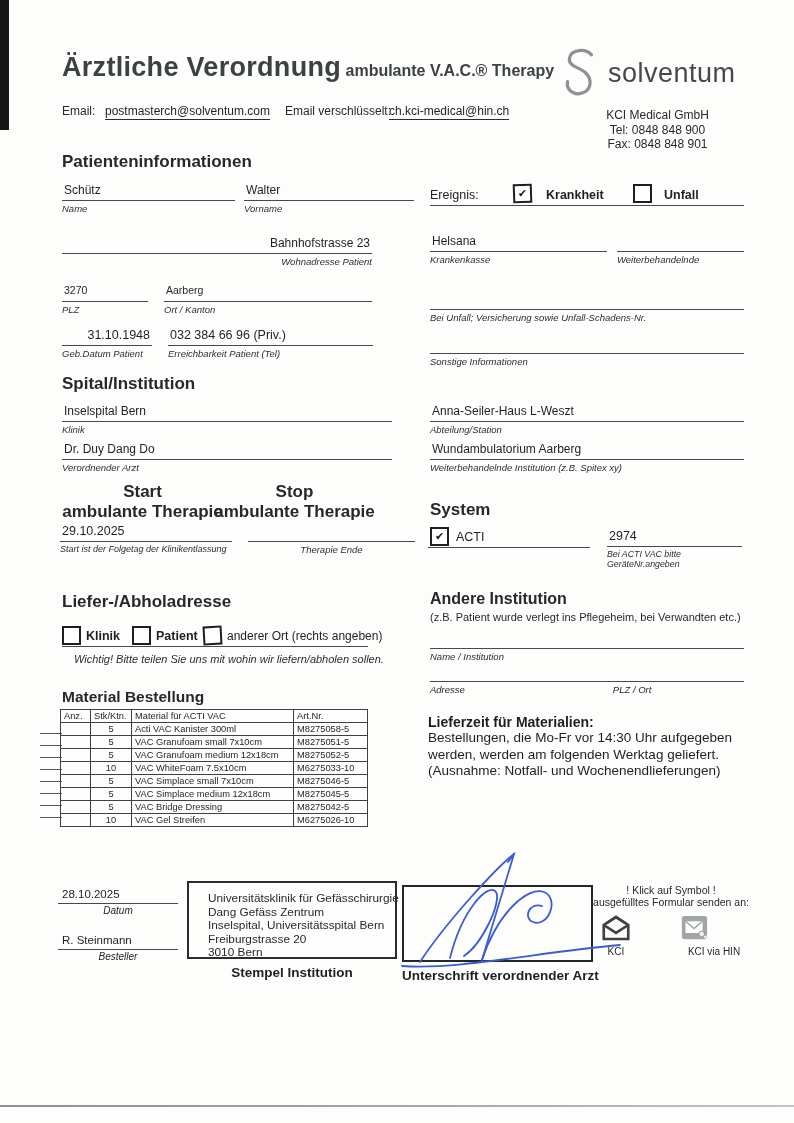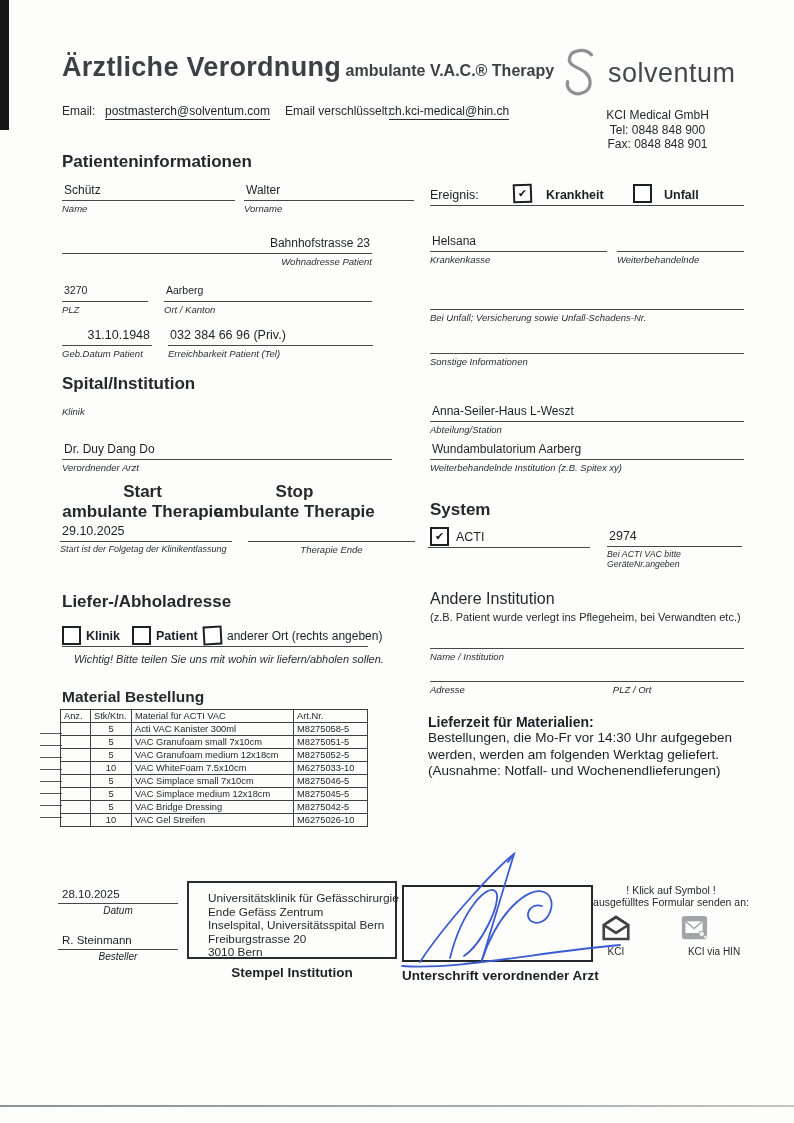--- a/index.html
+++ b/index.html
@@ -122,20 +122,21 @@
     <div class="lab">Erreichbarkeit Patient (Tel)</div>
   </div>
   <div class="abs field" style="left:430px;top:336px;width:314px;">
     <div class="val"></div>
     <div class="lab">Sonstige Informationen</div>
   </div>
 
   <div class="abs h-sec" style="left:62px;top:374px;">Spital/Institution</div>
 
   <div class="abs field" style="left:62px;top:404px;width:330px;">
+    <div class="val">Inselspital Bern</div>
     <div class="lab">Klinik</div>
   </div>
   <div class="abs field" style="left:430px;top:404px;width:314px;">
     <div class="val">Anna-Seiler-Haus L-Weszt</div>
     <div class="lab">Abteilung/Station</div>
   </div>
   <div class="abs field" style="left:62px;top:442px;width:330px;">
     <div class="val">Dr. Duy Dang Do</div>
     <div class="lab">Verordnender Arzt</div>
   </div>
@@ -174,21 +175,21 @@
   <div class="abs h-sec" style="left:62px;top:592px;">Liefer-/Abholadresse</div>
   <span class="abs cb" style="left:62px;top:626px;"></span>
   <span class="abs cb-lab" style="left:86px;top:629px;">Klinik</span>
   <span class="abs cb" style="left:132px;top:626px;"></span>
   <span class="abs cb-lab" style="left:156px;top:629px;">Patient</span>
   <span class="abs cb" style="left:203px;top:626px;transform:rotate(-3deg);"></span>
   <span class="abs cb-lab" style="left:227px;top:629px;font-weight:normal;font-size:12px;">anderer Ort  (rechts angeben)</span>
   <div class="abs rule" style="left:62px;top:631px;width:306px;height:15px;border-bottom-width:1.6px;"></div>
   <div class="abs it" style="left:74px;top:653px;font-size:11px;color:#2a2d30;">Wichtig! Bitte teilen Sie uns mit wohin wir liefern/abholen sollen.</div>
 
-  <div class="abs" style="left:430px;top:590px;font-weight:normal;font-size:16px;color:#26292c;">Andere Institution</div>
+  <div class="abs" style="left:430px;top:590px;font-weight:bold;font-size:16px;color:#26292c;">Andere Institution</div>
   <div class="abs" style="left:430px;top:611px;font-size:11px;color:#26292c;">(z.B. Patient wurde verlegt ins Pflegeheim, bei Verwandten etc.)</div>
   <div class="abs field" style="left:430px;top:631px;width:314px;">
     <div class="val"></div>
     <div class="lab">Name / Institution</div>
   </div>
   <div class="abs" style="left:430px;top:668px;width:314px;">
     <div class="rule" style="height:13px;"></div>
     <div style="display:flex;padding-top:1.5px;">
       <span class="lab" style="font-size:9.5px;font-style:italic;">Adresse</span>
       <span class="lab" style="font-size:9.5px;font-style:italic;margin-left:148px;">PLZ / Ort</span>
@@ -273,21 +274,21 @@
     <div style="font-size:11.5px;border-bottom:1.3px solid #45494c;padding:0 2px 3px 4px;">28.10.2025</div>
     <div class="it" style="font-size:10px;text-align:center;padding-top:1px;">Datum</div>
   </div>
   <div class="abs" style="left:58px;top:934px;width:120px;">
     <div style="font-size:11.5px;border-bottom:1.3px solid #45494c;padding:0 2px 3px 4px;">R. Steinmann</div>
     <div class="it" style="font-size:10px;text-align:center;padding-top:1px;">Besteller</div>
   </div>
 
   <div class="abs stamp-box" style="left:187px;top:881px;width:210px;height:78px;">
     <div>Universitätsklinik für Gefässchirurgie</div>
-    <div>Ende Gefäss Zentrum</div>
+    <div>Dang Gefäss Zentrum</div>
     <div>Inselspital, Universitätsspital Bern</div>
     <div>Freiburgstrasse 20</div>
     <div>3010 Bern</div>
   </div>
   <div class="abs bold-cap" style="left:187px;top:965px;width:210px;text-align:center;">Stempel Institution</div>
 
   <div class="abs sig-box" style="left:402px;top:885px;width:191px;height:77px;"></div>
   <svg class="abs" style="left:388px;top:850px;" width="240" height="128" viewBox="0 0 240 128">
     <g fill="none" stroke="#3c5cd0" stroke-width="1.8" stroke-linecap="round">
       <path d="M32 112 C58 72 110 16 126 4 L94 110"></path>

